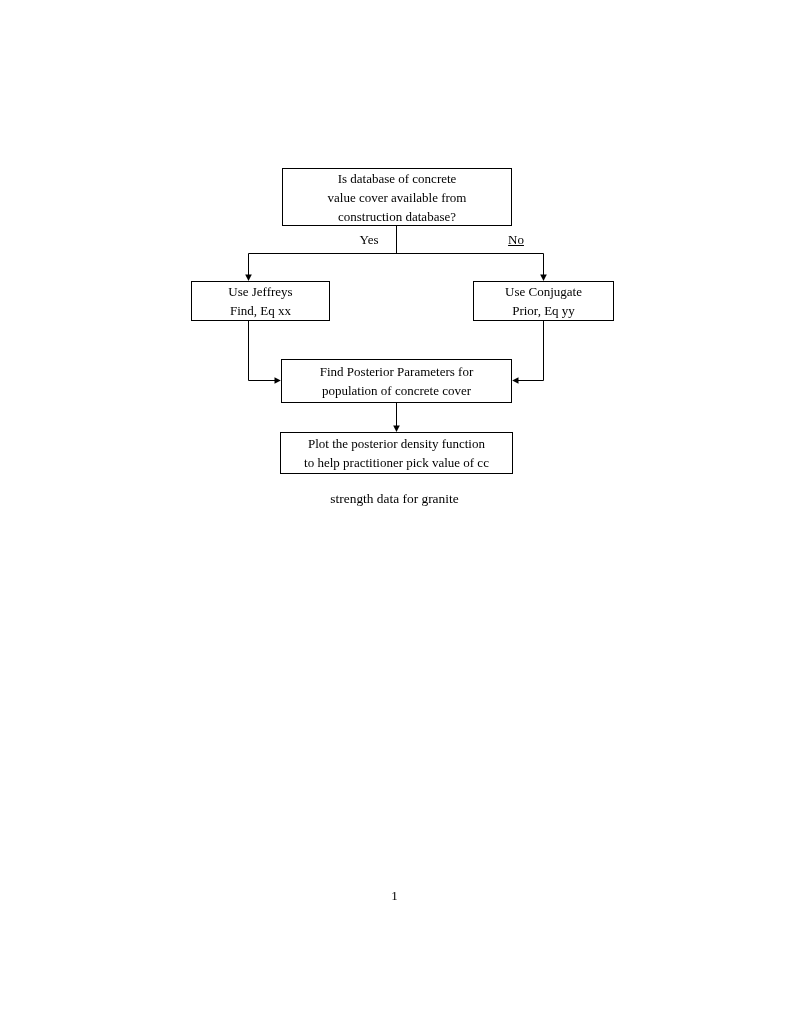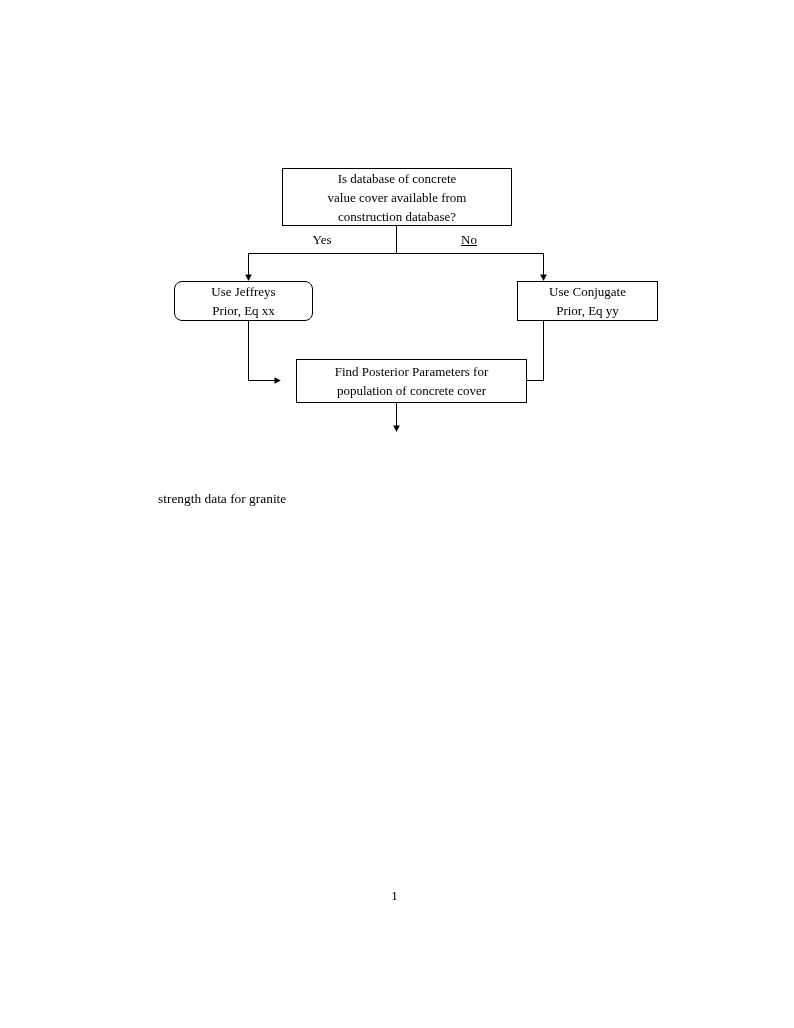--- a/index.html
+++ b/index.html
@@ -35,42 +35,43 @@
     display: flex;
     flex-direction: column;
     align-items: center;
     justify-content: center;
     text-align: center;
     font-size: 13px;
     line-height: 19px;
     white-space: nowrap;
   }
   #box-decision  { left: 282px; top: 168px; width: 230px; height: 58px; }
-  #box-jeffreys  { left: 174px; top: 281px; width: 139px; height: 40px; border-radius: 8px; }
-  #box-conjugate { left: 473px; top: 281px; width: 141px; height: 40px; margin-left: 44px; }
-  #box-posterior { left: 296px; top: 359px; width: 231px; height: 44px; text-align: center; }
+  #box-jeffreys  { left: 191px; top: 281px; width: 139px; height: 40px; }
+  #box-conjugate { left: 473px; top: 281px; width: 141px; height: 40px; }
+  #box-posterior { left: 281px; top: 359px; width: 231px; height: 44px; text-align: center; }
   #box-plot      { left: 280px; top: 432px; width: 233px; height: 42px; }
   .edge-label {
     position: absolute;
     font-size: 13px;
     line-height: 13px;
     transform: translateX(-50%);
     white-space: nowrap;
+    margin-left: 47px;
   }
   #label-yes { left: 322px; top: 233px; }
   #label-no  { left: 469px; top: 233px; text-decoration: underline; }
   .caption {
     position: absolute;
     left: 158px;
     top: 490px;
     width: 473px;
     font-size: 13.4px;
     line-height: 17.6px;
   }
-  .cap-line { display: block; }
+  .cap-line { display: block; text-align: center; }
   .cap-line.justified {
     text-align: justify;
     text-align-last: justify;
   }
   .math-var {
     font-style: italic;
   }
   .math-sub {
     font-style: italic;
     font-size: 9.5px;
@@ -119,33 +120,37 @@
       <span>Is database of concrete</span>
       <span>value cover available from</span>
       <span>construction database?</span>
     </div>
 
     <span class="edge-label" id="label-yes">Yes</span>
     <span class="edge-label" id="label-no">No</span>
 
     <div class="fc-box" id="box-jeffreys">
       <span>Use Jeffreys</span>
-      <span>Prior, Eq xx</span>
+      <span>Find, Eq xx</span>
     </div>
 
     <div class="fc-box" id="box-conjugate">
       <span>Use Conjugate</span>
       <span>Prior, Eq yy</span>
     </div>
 
     <div class="fc-box" id="box-posterior">
       <span>Find Posterior Parameters for</span>
       <span>population of concrete cover</span>
     </div>
 
+    <div class="fc-box" id="box-plot">
+      <span>Plot the posterior density function</span>
+      <span>to help practitioner pick value of cc</span>
+    </div>
 
   </div>
 
   <div class="caption">
     <span class="cap-line"><span>strength data for granite</span></span>
   </div>
 
   <div class="page-number">1</div>
 
 </div>

